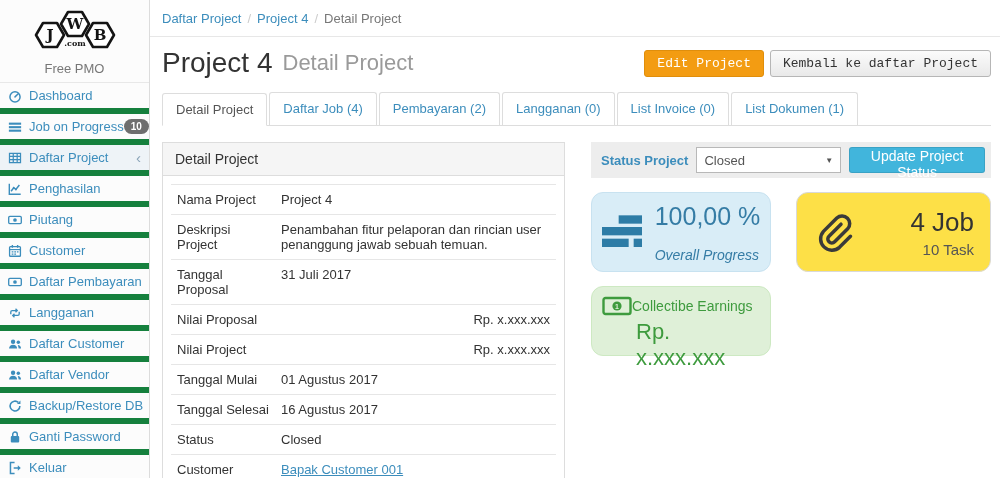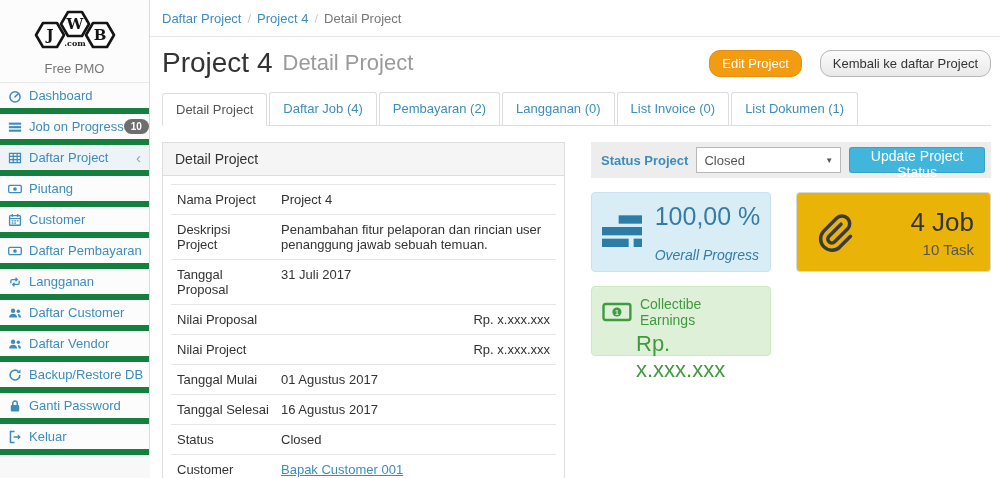--- a/index.html
+++ b/index.html
@@ -25,21 +25,21 @@
 
 .content{flex:1;background:#fff;min-height:427px;border-bottom:1px solid #ddd;}
 .breadcrumb{padding:11px 12px 10px;font-size:13px;border-bottom:1px solid #e7e7e7;color:#999;}
 .breadcrumb a{color:var(--accent);cursor:pointer;}
 .breadcrumb .sep{margin:0 6px;color:#ccc;}
 .breadcrumb .current{color:#777;}
 .page-header{display:flex;align-items:center;padding:10px 12px 0;}
 .page-title{font-size:28px;font-weight:400;color:#333;margin:0;}
 .page-subtitle{font-size:22px;color:#9a9a9a;margin-left:10px;}
 .hbtns{margin-left:auto;display:flex;gap:6px;}
-.btn{font-size:13px;padding:5px 12px;border-radius:11px;cursor:pointer;font-family:Liberation Sans, sans-serif;margin-left:12px;}
+.btn{font-size:13px;padding:5px 12px;border-radius:3px;cursor:pointer;font-family:Liberation Mono, monospace;}
 .btn-orange{background:var(--orange);border:1px solid var(--orange-border);color:#fff;}
 .btn-default{background:linear-gradient(#fbfbfb,#e9e9e9);border:1px solid #b6b6b6;color:#333;}
 
 .tabs{margin:13px 12px 0;border-bottom:1px solid #ddd;display:flex;}
 .tab{font-size:13px;padding:8px 13px;border:1px solid #ddd;border-bottom:none;color:var(--accent);background:#fff;margin-right:2px;margin-bottom:0;cursor:pointer;border-radius:3px 3px 0 0;}
 .tab.active{color:#555;position:relative;top:1px;background:#fff;border-bottom:1px solid #fff;}
 
 .columns{display:flex;gap:26px;padding:16px 12px 0;}
 .panel{width:403px;flex:0 0 403px;border:1px solid #ddd;background:#fff;}
 .panel-head{background:#f5f5f5;border-bottom:1px solid #ddd;padding:8px 12px;font-size:14px;color:#333;}
@@ -49,29 +49,29 @@
 .dtable td.rl{width:104px;}
 .dtable td.right{text-align:right;}
 .dtable a{color:var(--accent);text-decoration:underline;cursor:pointer;}
 .rightcol{width:400px;flex:0 0 400px;}
 .status-form{background:#ededed;padding:5px 6px;display:flex;align-items:center;gap:8px;}
 .status-label{font-size:13px;font-weight:bold;color:var(--accent);margin-left:4px;white-space:nowrap;}
 .select{width:170px;height:26px;background:#fff;border:1px solid #b8b8b8;font-size:13px;color:#555;padding:0 7px;display:flex;align-items:center;justify-content:space-between;cursor:pointer;}
 .select .caret{font-size:8px;color:#555;}
 .btn-cyan{height:26px;padding:0 10px;font-size:14px;color:#fff;background:var(--cyan);border:1px solid rgba(0,0,0,0.1);border-radius:3px;cursor:pointer;font-family:inherit;}
 .cards{display:flex;gap:25px;margin-top:14px;}
-.card{border-radius:4px;}
+.card{border-radius:12px;}
 .progress-card{width:180px;height:80px;background:var(--progress-bg);border:1px solid #c8e2f0;color:var(--progress-text);display:flex;align-items:center;justify-content:center;gap:13px;}
 .progress-card .big{font-size:25px;}
 .progress-card .sub{font-size:14px;margin-top:16px;font-style:italic;}
-.job-card{width:195px;height:80px;background:#eab308;border:1px solid #d9d9d9;display:flex;align-items:center;justify-content:space-between;padding:0 16px;}
+.job-card{width:195px;height:80px;background:#fde047;border:1px solid #d9d9d9;display:flex;align-items:center;justify-content:space-between;padding:0 16px;}
 .job-card .big{font-size:26px;color:#333;text-align:right;}
 .job-card .sub{font-size:15px;color:#555;text-align:right;margin-top:3px;}
 .earn-card{margin-top:14px;width:180px;height:70px;background:var(--success-bg);border:1px solid #cde9c2;color:var(--success-text);padding:9px 10px;}
-.earn-card .row1{display:flex;align-items:center;gap:8px;font-size:14px;}
+.earn-card .row1{display:flex;align-items:center;font-size:14px;}
 .earn-card .big{font-size:22px;margin:3px 0 0 34px;}
 </style>
 </head>
 <body>
 
 <div class="app">
   <aside class="sidebar">
     <div class="logo">
       <svg width="92" height="44" viewBox="0 0 92 44">
         <g fill="#fff" stroke="#141414" stroke-width="2.6" stroke-linejoin="round">
@@ -116,20 +116,31 @@
             <svg width="14" height="14" viewBox="0 0 16 16">
               <path d="M1.7 2.7h12.6v10.6H1.7z M1.7 6.2h12.6 M1.7 9.8h12.6 M6 2.7v10.6 M10.5 2.7v10.6" fill="none" stroke="currentColor" stroke-width="1.4"></path>
             </svg>
           </span>
           <span class="lbl">Daftar Project</span>
           <span class="chev">‹</span>
         </li>
         <li class="side-item">
           <span class="icon">
             <svg width="14" height="14" viewBox="0 0 16 16">
+              <path d="M1.5 2v12h13" fill="none" stroke="currentColor" stroke-width="1.6"></path>
+              <path d="M3.5 10.5L6.5 6.5 9 8.5 13 3.5" fill="none" stroke="currentColor" stroke-width="1.7"></path>
+              <circle cx="6.5" cy="6.5" r="1" fill="currentColor"></circle>
+              <circle cx="9" cy="8.5" r="1" fill="currentColor"></circle>
+            </svg>
+          </span>
+          <span class="lbl">Penghasilan</span>
+        </li>
+        <li class="side-item">
+          <span class="icon">
+            <svg width="14" height="14" viewBox="0 0 16 16">
               <rect x="0.8" y="3.8" width="14.4" height="8.4" rx="1.3" fill="none" stroke="currentColor" stroke-width="1.5"></rect>
               <circle cx="8" cy="8" r="2.1" fill="currentColor"></circle>
             </svg>
           </span>
           <span class="lbl">Piutang</span>
         </li>
         <li class="side-item">
           <span class="icon">
             <svg width="14" height="14" viewBox="0 0 16 16">
               <rect x="1.8" y="3" width="12.4" height="11" rx="1" fill="none" stroke="currentColor" stroke-width="1.5"></rect>

